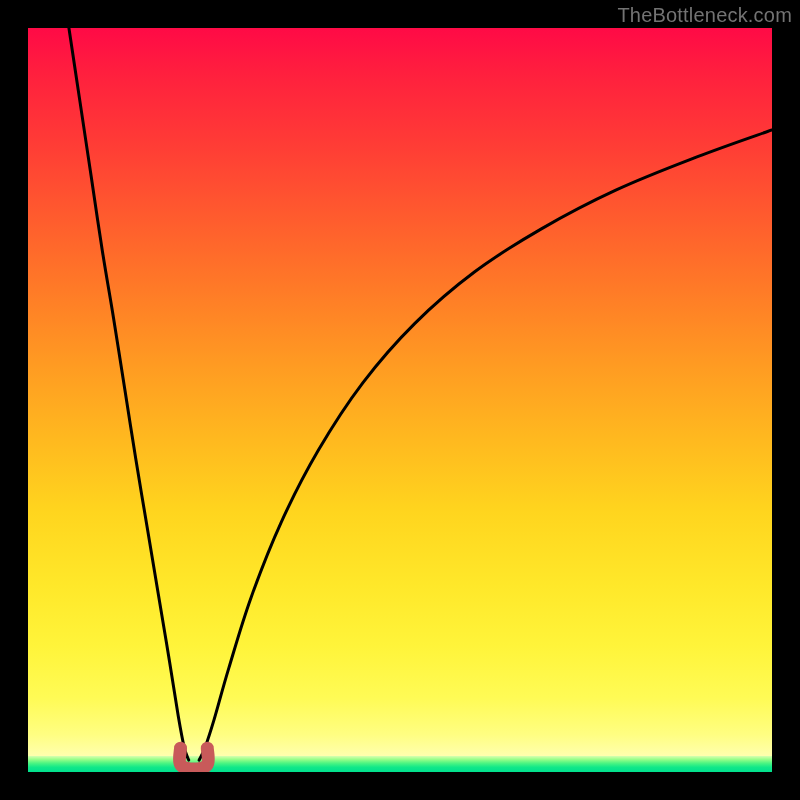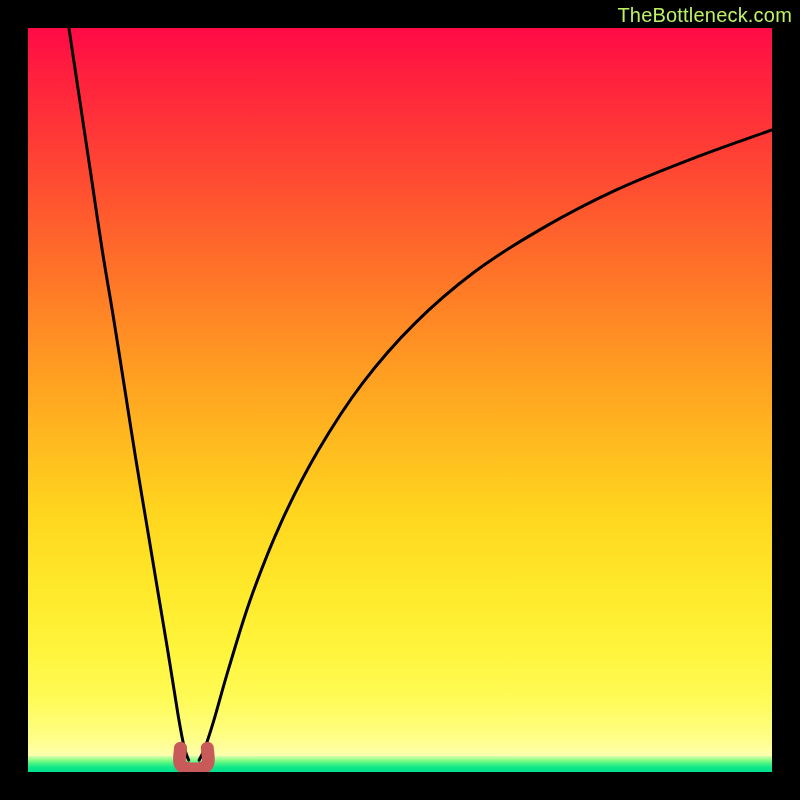--- a/index.html
+++ b/index.html
@@ -58,21 +58,21 @@
       #9cff8a 20%,
       #4cf582 45%,
       #11e889 70%,
       #00e08e 100%
     );
   }
   .watermark {
     position: absolute;
     top: 4px;
     right: 8px;
-    color: #bef264;
+    color: #737373;
     font-size: 20px;
     letter-spacing: 0.2px;
     user-select: none;
   }
   svg.curve {
     position: absolute;
     inset: 0;
     width: 100%;
     height: 100%;
   }

